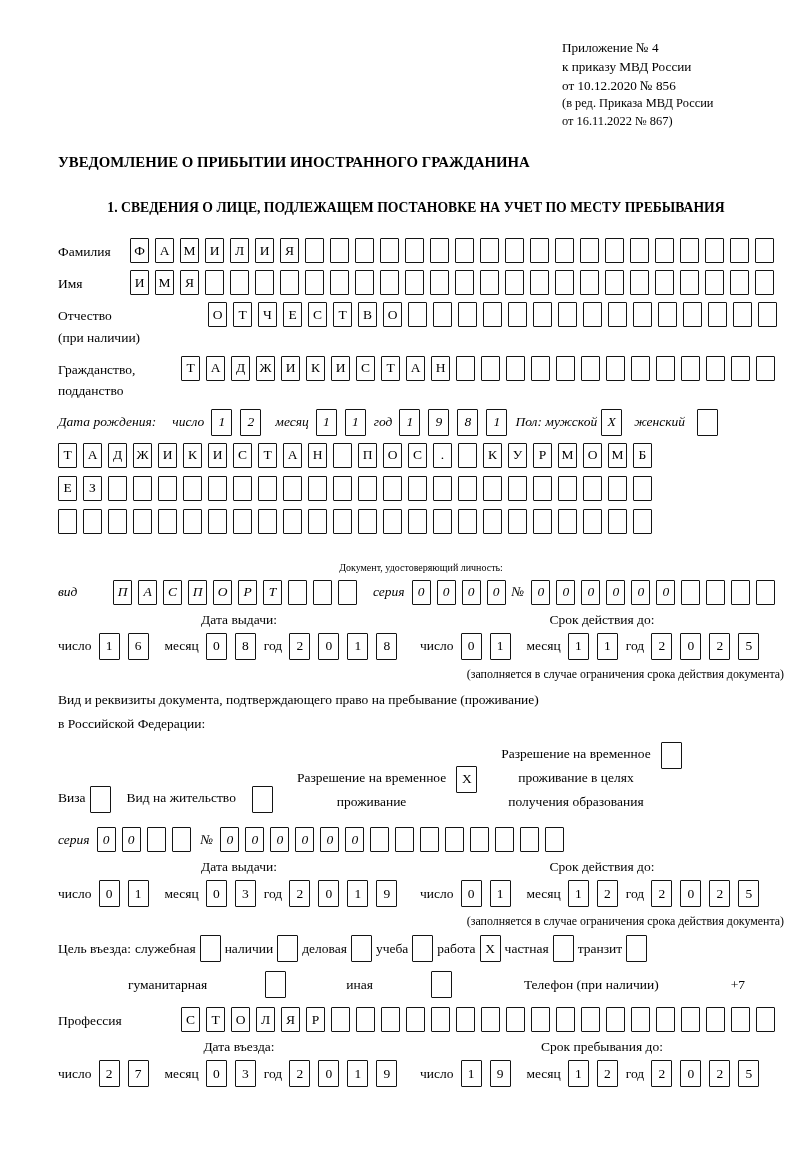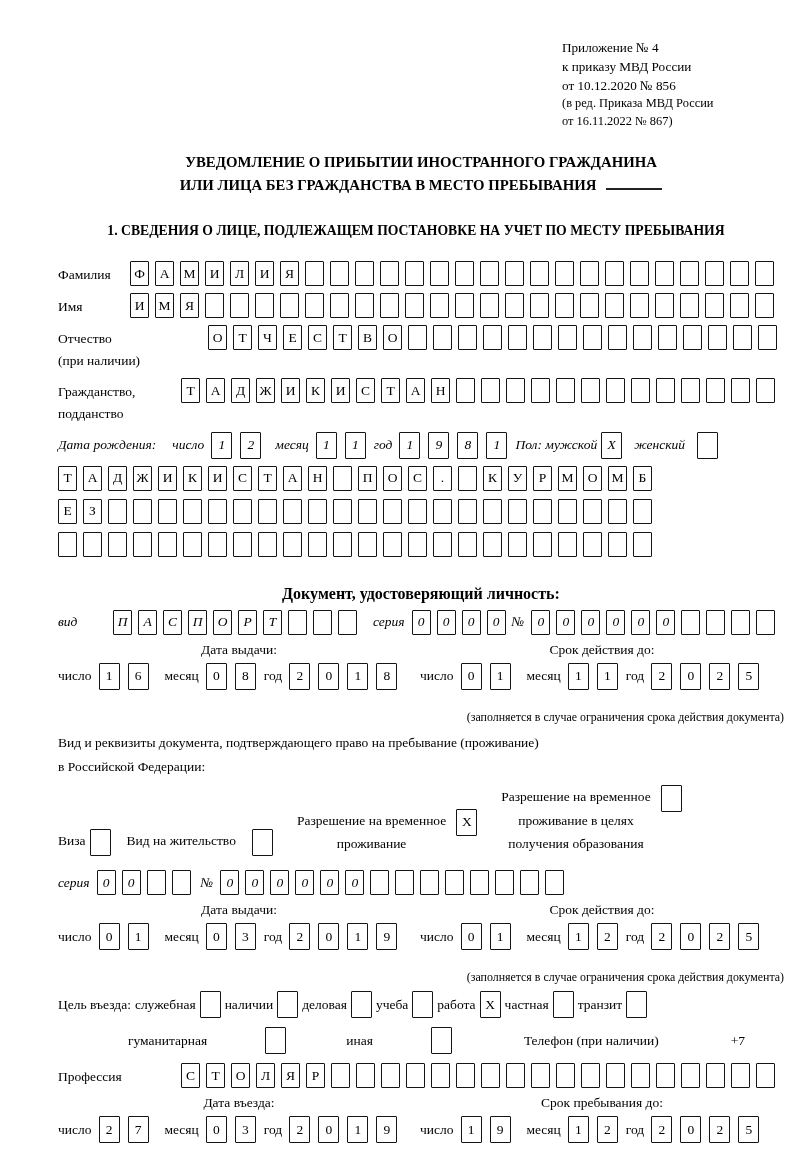--- a/index.html
+++ b/index.html
@@ -11,21 +11,21 @@
     -webkit-font-smoothing: antialiased;
   }
   .page { width: 800px; min-height: 1163px; padding: 38px 16px 28px 58px; background: #fff; }
 
   
   .appendix { margin-left: auto; width: 222px; font-size: 13.2px; line-height: 1.45; }
   .appendix .rev { font-size: 12.4px; }
   .appendix .rev:first-of-type { margin-top: 7px; }
   .form-label { text-align: right; font-weight: bold; font-size: 14.5px; margin: 26px 22px 0 0; letter-spacing: .5px; }
 
-  .title { text-align: center; font-weight: bold; font-size: 14.8px; line-height: 1.55; margin-top: 20px; }
+  .title { text-align: left; font-weight: bold; font-size: 14.8px; line-height: 1.55; margin-top: 20px; }
   .blank { display: inline-block; width: 56px; border-bottom: 2px solid #222; margin-left: 10px; height: 14px; }
   .section-title { text-align: center; font-weight: bold; font-size: 13.7px; margin: 26px 0 22px -10px; white-space: nowrap; }
 
   
   .frow { display: flex; align-items: flex-start; margin-bottom: 7px; }
   .flabel { font-size: 13.5px; line-height: 1.6; flex: none; padding-top: 3px; }
   .w70  { width: 72px; }
   .w122 { width: 123px; }
   .w150 { width: 150px; }
   .lines div { margin-bottom: 7px; }
@@ -42,29 +42,29 @@
   .cb { margin-right: 0; }
   .cb .cell { margin-right: 0; }
   .rows .cellrow { display: flex; margin-bottom: 8px; }
 
   .dlinewrap { display: flex; align-items: center; font-size: 13.5px; margin-bottom: 7px; flex-wrap: nowrap; font-style: italic; }
   .dlabel { margin-right: 7px; white-space: nowrap; }
   .ml4 { margin-left: 4px; } .ml6 { margin-left: 6px; } .ml8 { margin-left: 8px; }
   .ml10 { margin-left: 10px; } .ml12 { margin-left: 12px; } .ml16 { margin-left: 16px; }
   .ml24 { margin-left: 24px; } .mr10 { margin-right: 10px; }
 
-  .doc-title { text-align: center; font-weight: bold; font-size: 16px; margin: 20px 0 7px 0; }
+  .doc-title { text-align: center; font-weight: normal; font-size: 10px; margin: 20px 0 7px 0; }
 
   
   .dates { display: flex; margin: 4px 0 6px 0; }
   .dcol.left { width: 362px; flex: none; }
   .dcol.right { flex: 1; }
   .dtitle { text-align: center; font-size: 13.5px; margin-bottom: 5px; }
   .dline { display: flex; align-items: center; font-size: 13.5px; }
-  .dnote { font-size: 11.9px; text-align: right; margin-top: 20px; white-space: nowrap; }
+  .dnote { font-size: 11.9px; text-align: right; margin-top: 7px; white-space: nowrap; }
 
   .intro { font-size: 13.5px; line-height: 1.8; margin-top: 4px; }
 
   .res-row { display: flex; align-items: flex-end; margin: 6px 0 14px 0; font-size: 13.5px; }
   .opt { display: inline-flex; align-items: flex-start; }
   .opt > span:first-child { padding-top: 4px; }
   .opt-lines { display: inline-flex; flex-direction: column; text-align: center; line-height: 1.75; padding-top: 0 !important; }
 
   .purpose-line { display: flex; align-items: center; font-size: 13.5px; margin-bottom: 9px; flex-wrap: nowrap; white-space: nowrap; }
   .plabel { margin: 0 4px; }
@@ -78,21 +78,20 @@
     <div>Приложение № 4</div>
     <div>к приказу МВД России</div>
     <div>от 10.12.2020 № 856</div>
     <div class="rev">(в ред. Приказа МВД России</div>
     <div class="rev">от 16.11.2022 № 867)</div>
   </div>
 
 
   <div class="title">
     <div>УВЕДОМЛЕНИЕ О ПРИБЫТИИ ИНОСТРАННОГО ГРАЖДАНИНА</div>
-    <div><span>ИЛИ ЛИЦА БЕЗ ГРАЖДАНСТВА В МЕСТО ПРЕБЫВАНИЯ</span><span class="blank"></span></div>
   </div>
 
   <div class="section-title">1. СВЕДЕНИЯ О ЛИЦЕ, ПОДЛЕЖАЩЕМ ПОСТАНОВКЕ НА УЧЕТ ПО МЕСТУ ПРЕБЫВАНИЯ</div>
 
   <div class="frow">
     <span class="flabel w70">Фамилия</span>
     <span class="cellrow">
         <span class="cell">Ф</span>
         <span class="cell">А</span>
         <span class="cell">М</span>

